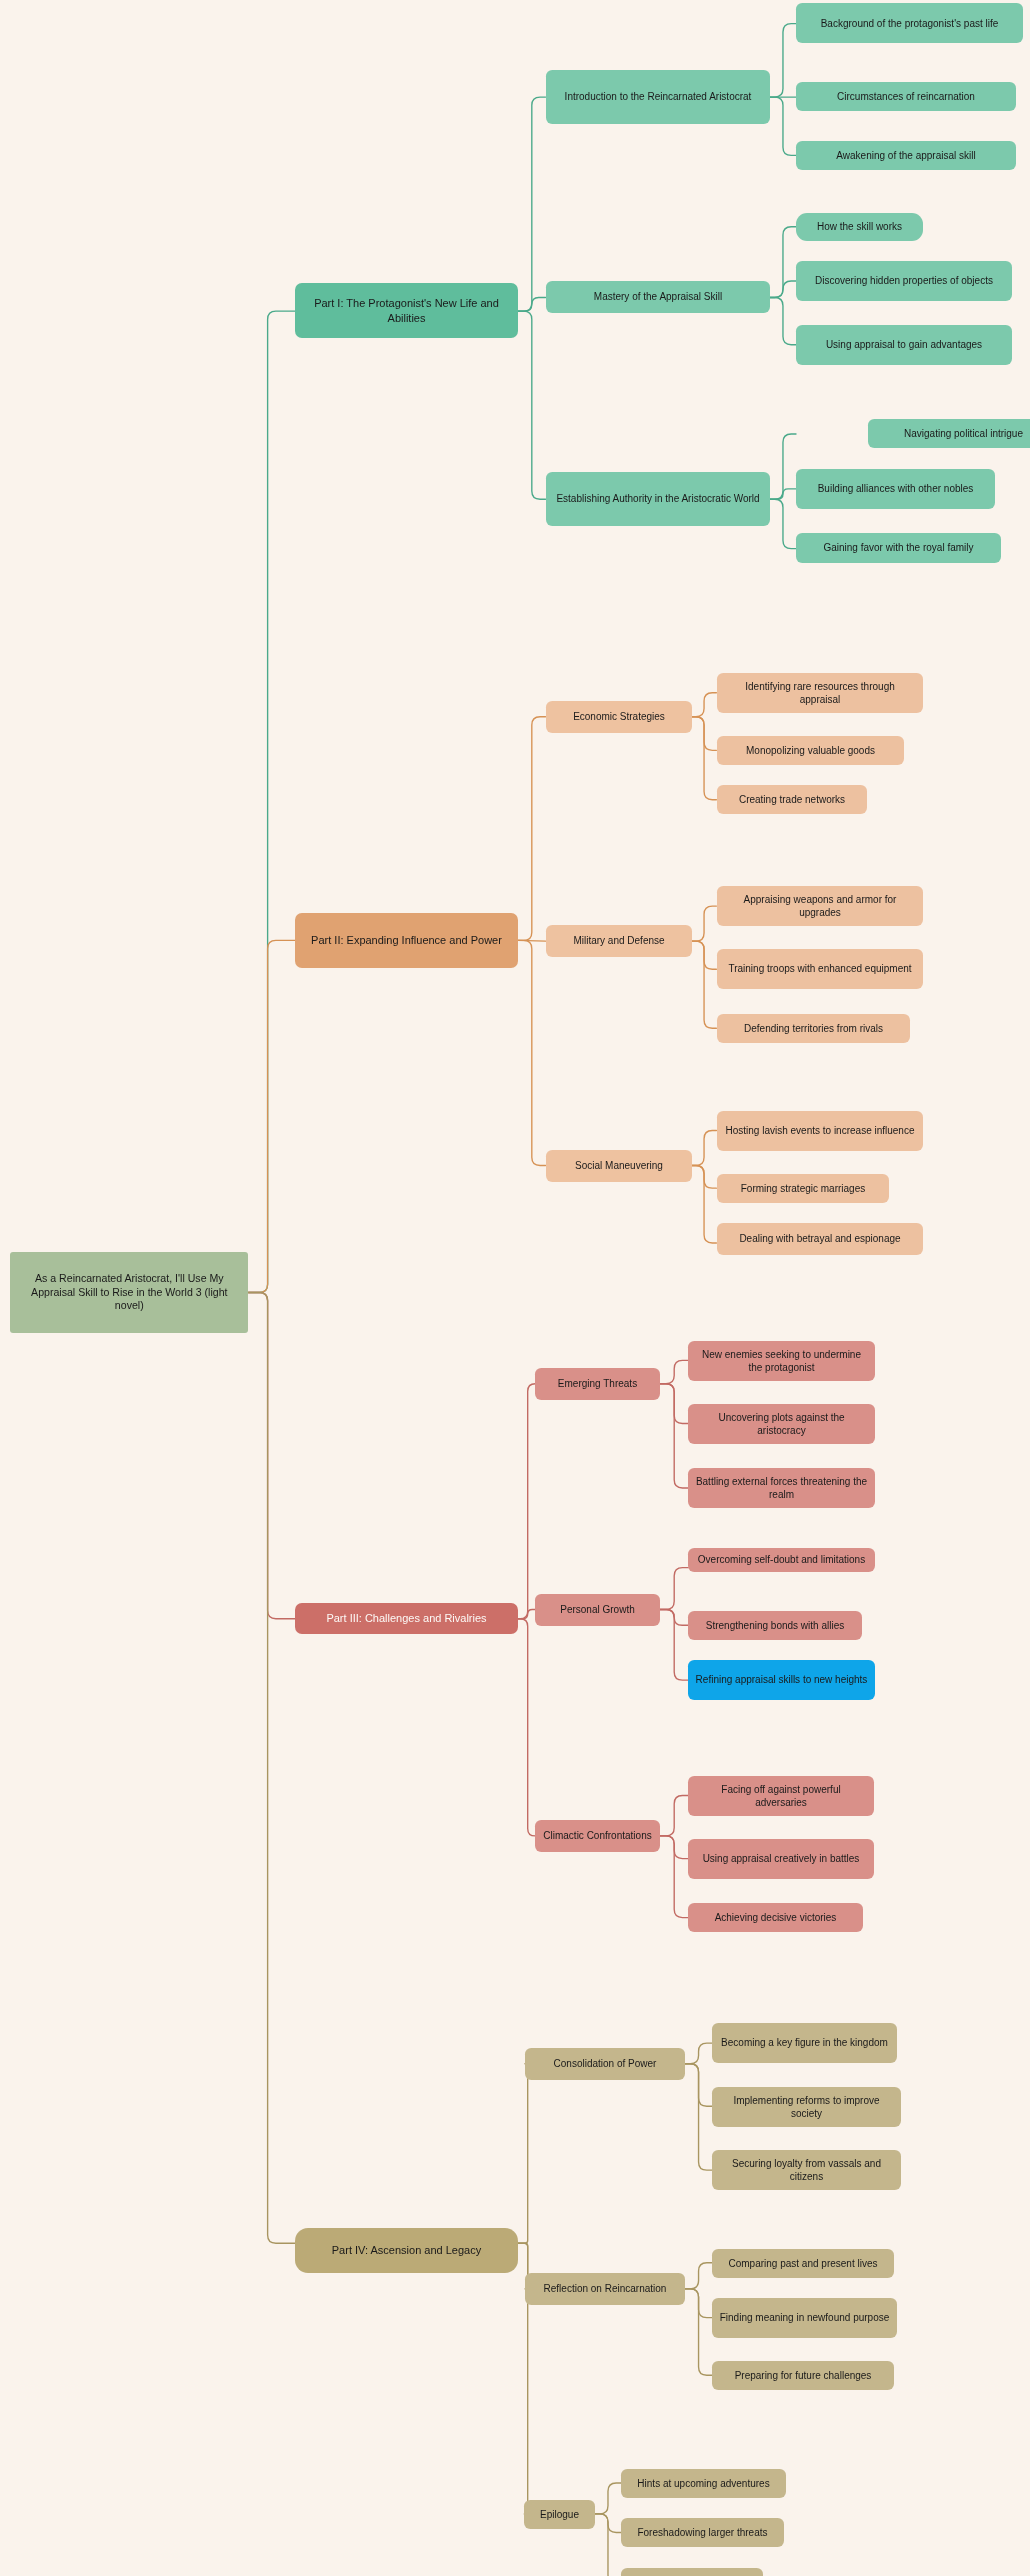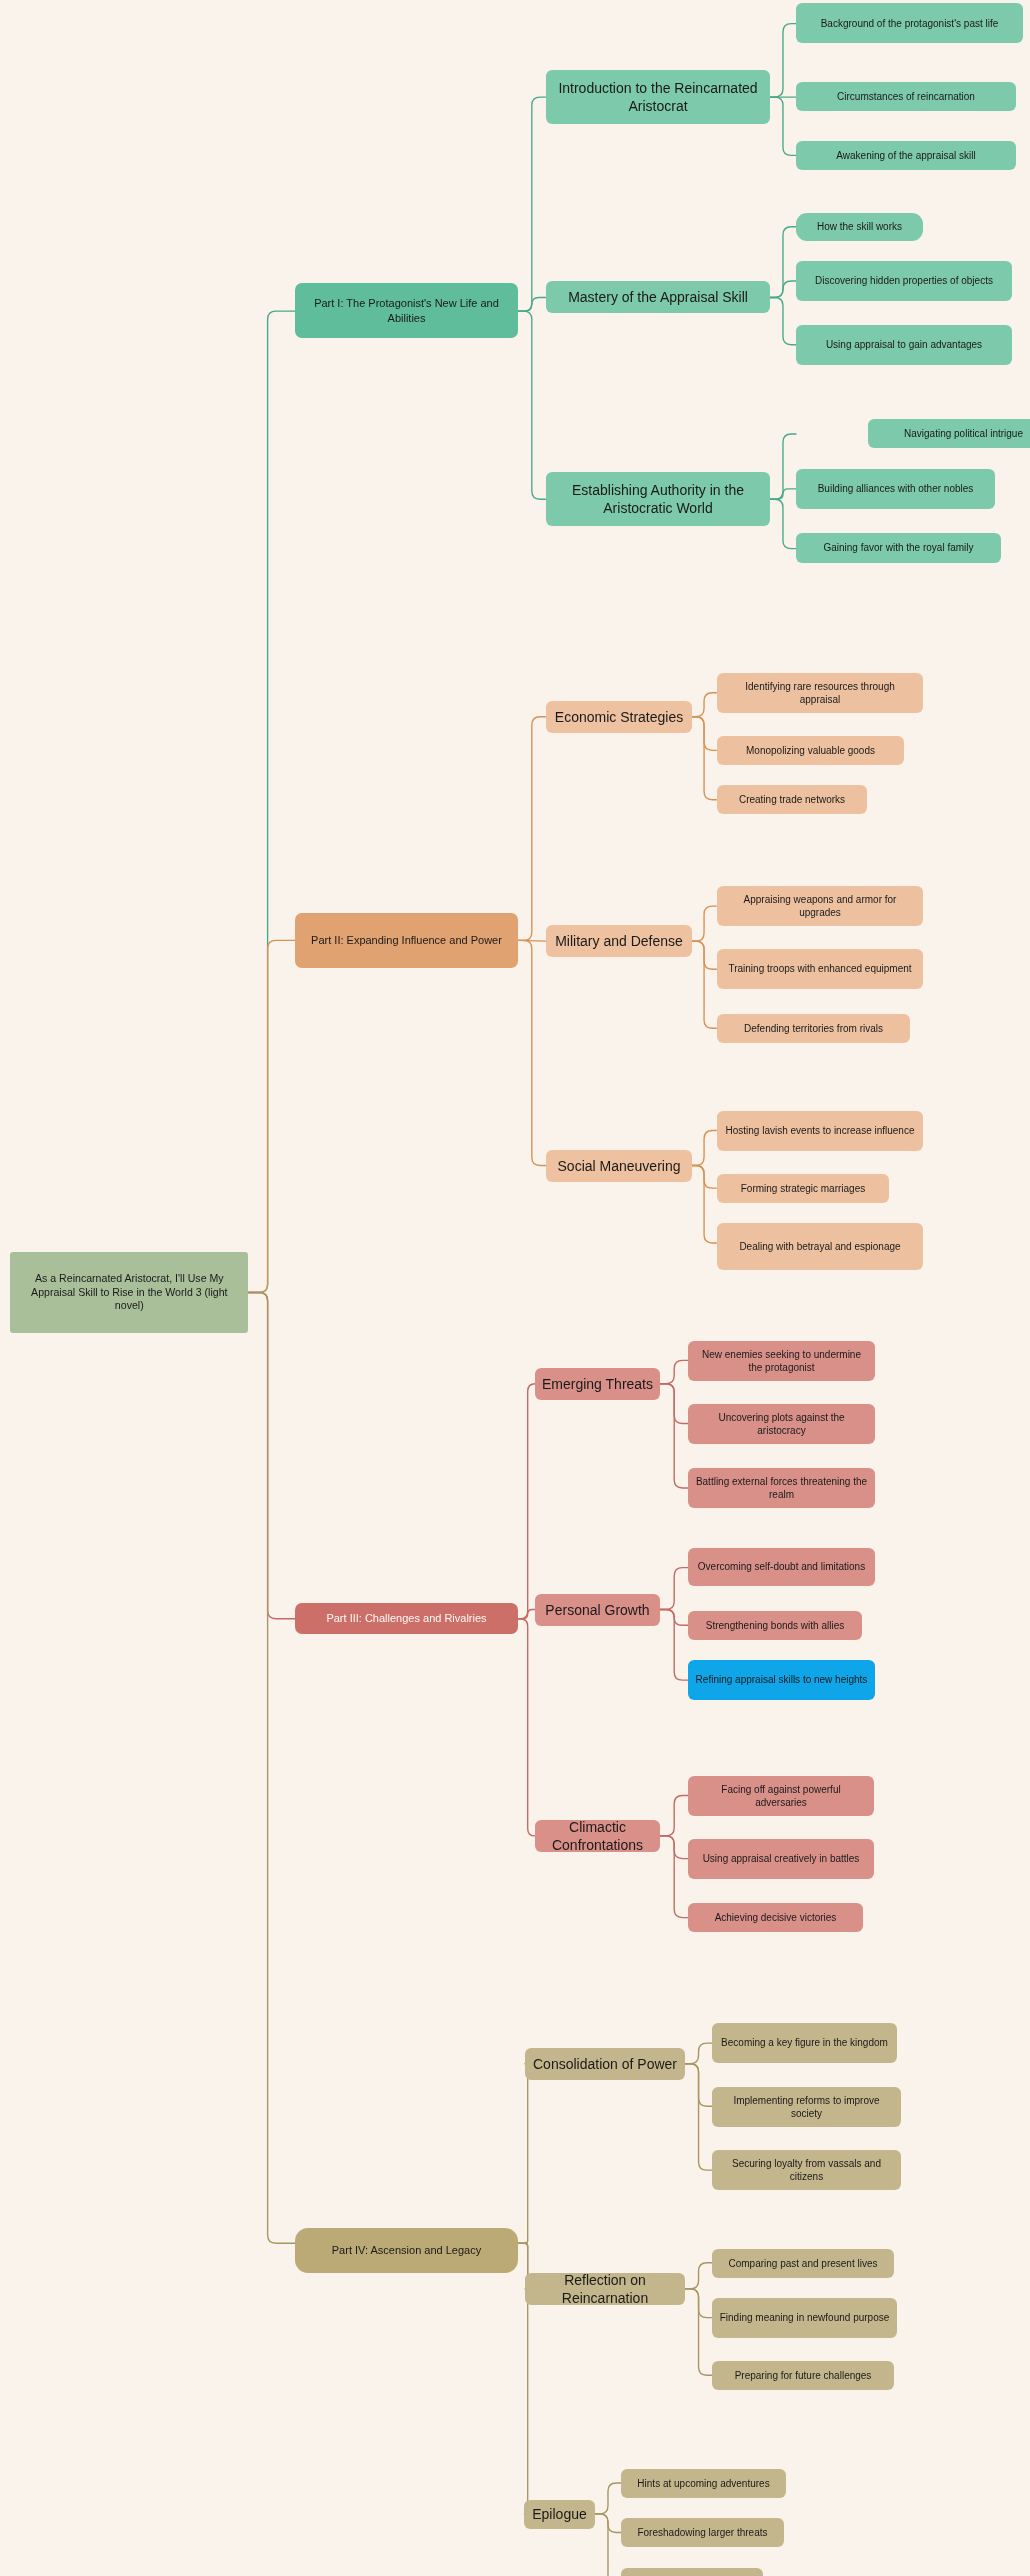--- a/index.html
+++ b/index.html
@@ -18,21 +18,21 @@
     display:flex;align-items:center;justify-content:center;
     text-align:center;
     border-radius:6.2px;
     color:#1a1a1a;
     line-height:1.32;
     padding:4.1px 6.9px;
     white-space:normal;
   }
   .n-root{font-size:10.6px;border-radius:3px;}
   .n-l1{font-size:11px;border-radius:6.9px;}
-  .n-l2{font-size:14px;}
+  .n-l2{font-size:10px;}
   .n-l3{font-size:10px;}
   .white-text{color:#fdfaf7;}
 </style>
 </head>
 <body>
 
 <div id="canvas">
   <svg id="links" viewBox="0 0 1501 3753">
       <path d="M 362 1883 L 378 1883 Q 390 1883 390 1871 L 390 465 Q 390 453 402 453 L 430 453" fill="none" stroke="#4aa98a" stroke-width="2" stroke-linecap="round"></path>
       <path d="M 755 453 L 763 453 Q 775 453 775 441 L 775 153 Q 775 141 787 141 L 795 141" fill="none" stroke="#4aa98a" stroke-width="2" stroke-linecap="round"></path>
@@ -159,42 +159,42 @@
       </div>
       <div class="node n-l2" style="left: 546px; top: 1150px; width: 146px; height: 32px; background: rgb(238, 194, 160);">
         <span>Social Maneuvering</span>
       </div>
       <div class="node n-l3" style="left: 717px; top: 1111px; width: 206px; height: 40px; background: rgb(237, 193, 160);">
         <span>Hosting lavish events to increase influence</span>
       </div>
       <div class="node n-l3" style="left: 717px; top: 1174px; width: 172px; height: 29px; background: rgb(237, 193, 160);">
         <span>Forming strategic marriages</span>
       </div>
-      <div class="node n-l3" style="left: 717px; top: 1223px; width: 206px; height: 47px; background: rgb(237, 193, 160);">
+      <div class="node n-l3" style="left: 717px; top: 1223px; width: 206px; height: 32px; background: rgb(237, 193, 160);">
         <span>Dealing with betrayal and espionage</span>
       </div>
       <div class="node n-l1 white-text" style="left: 295px; top: 1603px; width: 223px; height: 31px; background: rgb(204, 111, 104);">
         <span>Part III: Challenges and Rivalries</span>
       </div>
       <div class="node n-l2" style="left: 535px; top: 1368px; width: 125px; height: 32px; background: rgb(217, 144, 137);">
         <span>Emerging Threats</span>
       </div>
       <div class="node n-l3" style="left: 688px; top: 1341px; width: 187px; height: 40px; background: rgb(217, 144, 137);">
         <span>New enemies seeking to undermine the protagonist</span>
       </div>
       <div class="node n-l3" style="left: 688px; top: 1404px; width: 187px; height: 40px; background: rgb(217, 144, 137);">
         <span>Uncovering plots against the aristocracy</span>
       </div>
       <div class="node n-l3" style="left: 688px; top: 1468px; width: 187px; height: 40px; background: rgb(217, 144, 137);">
         <span>Battling external forces threatening the realm</span>
       </div>
       <div class="node n-l2" style="left: 535px; top: 1594px; width: 125px; height: 32px; background: rgb(217, 144, 137);">
         <span>Personal Growth</span>
       </div>
-      <div class="node n-l3" style="left: 688px; top: 1548px; width: 187px; height: 38px; background: rgb(217, 144, 137); justify-content: center;">
+      <div class="node n-l3" style="left: 688px; top: 1548px; width: 187px; height: 24px; background: rgb(217, 144, 137); justify-content: center;">
         <span>Overcoming self-doubt and limitations</span>
       </div>
       <div class="node n-l3" style="left: 688px; top: 1611px; width: 174px; height: 29px; background: rgb(217, 144, 137);">
         <span>Strengthening bonds with allies</span>
       </div>
       <div class="node n-l3" style="left: 688px; top: 1660px; width: 187px; height: 40px; background: #0ea5e9;">
         <span>Refining appraisal skills to new heights</span>
       </div>
       <div class="node n-l2" style="left: 535px; top: 1820px; width: 125px; height: 32px; background: rgb(217, 144, 137);">
         <span>Climactic Confrontations</span>

